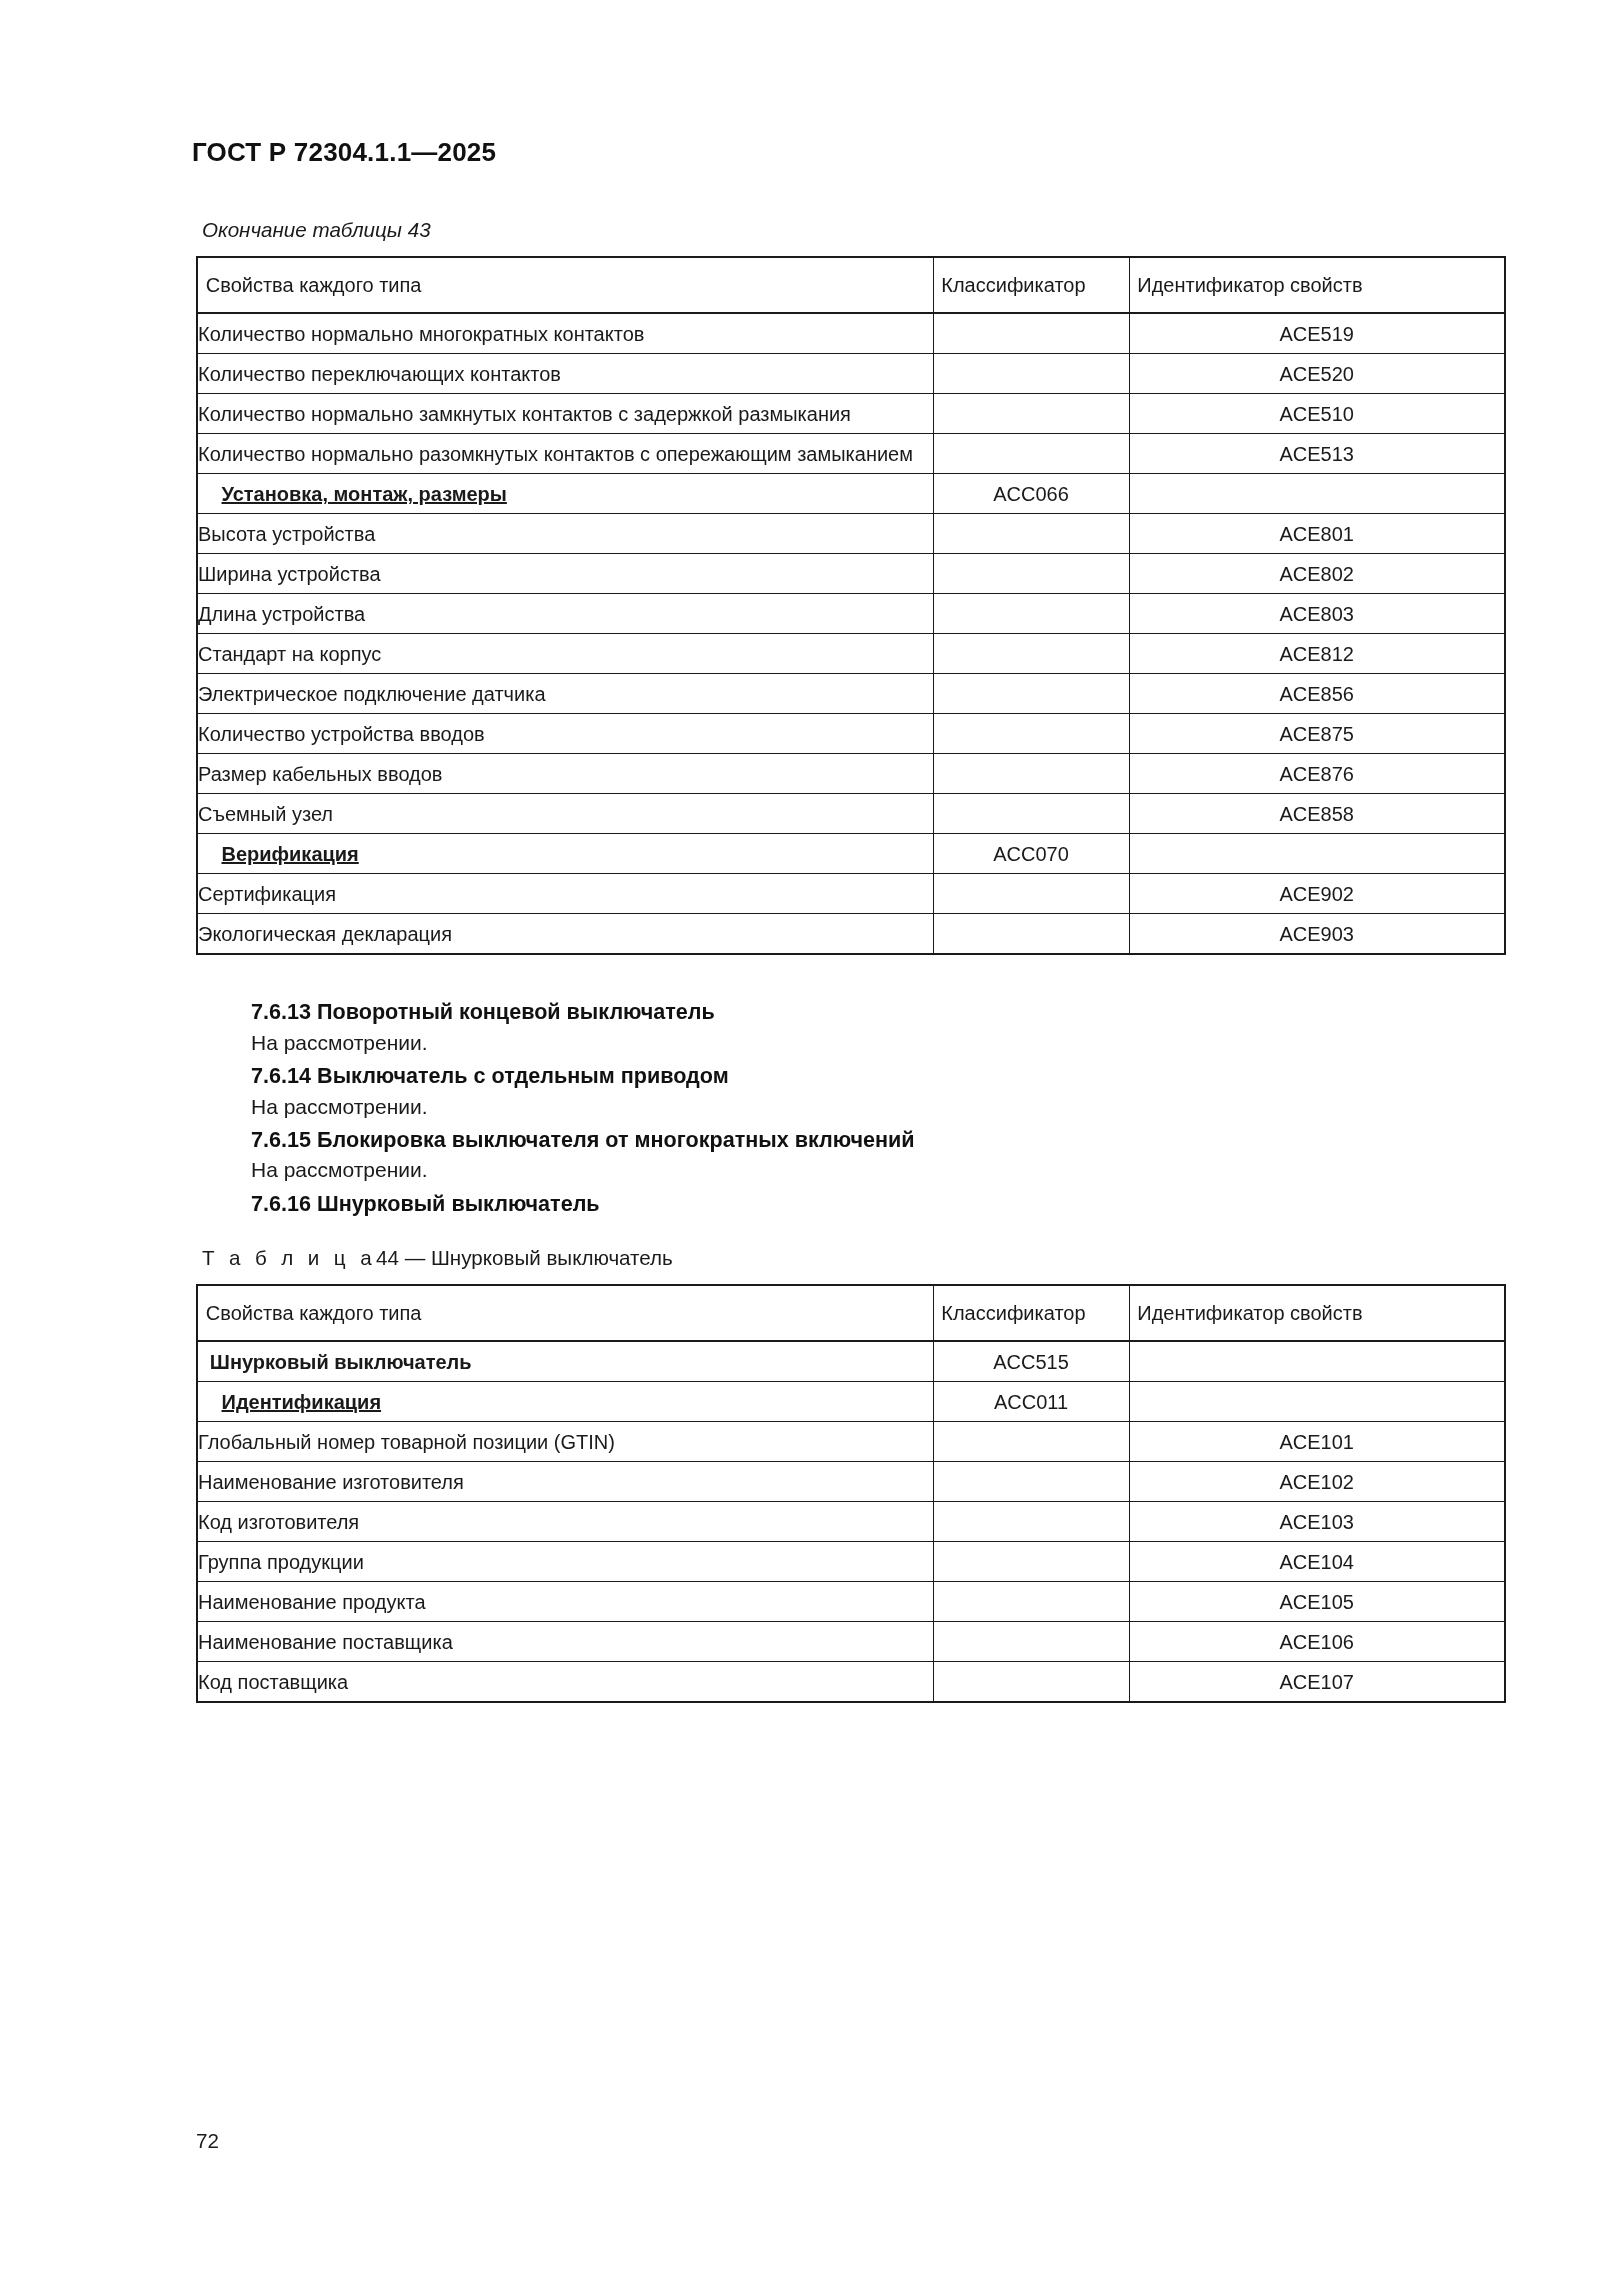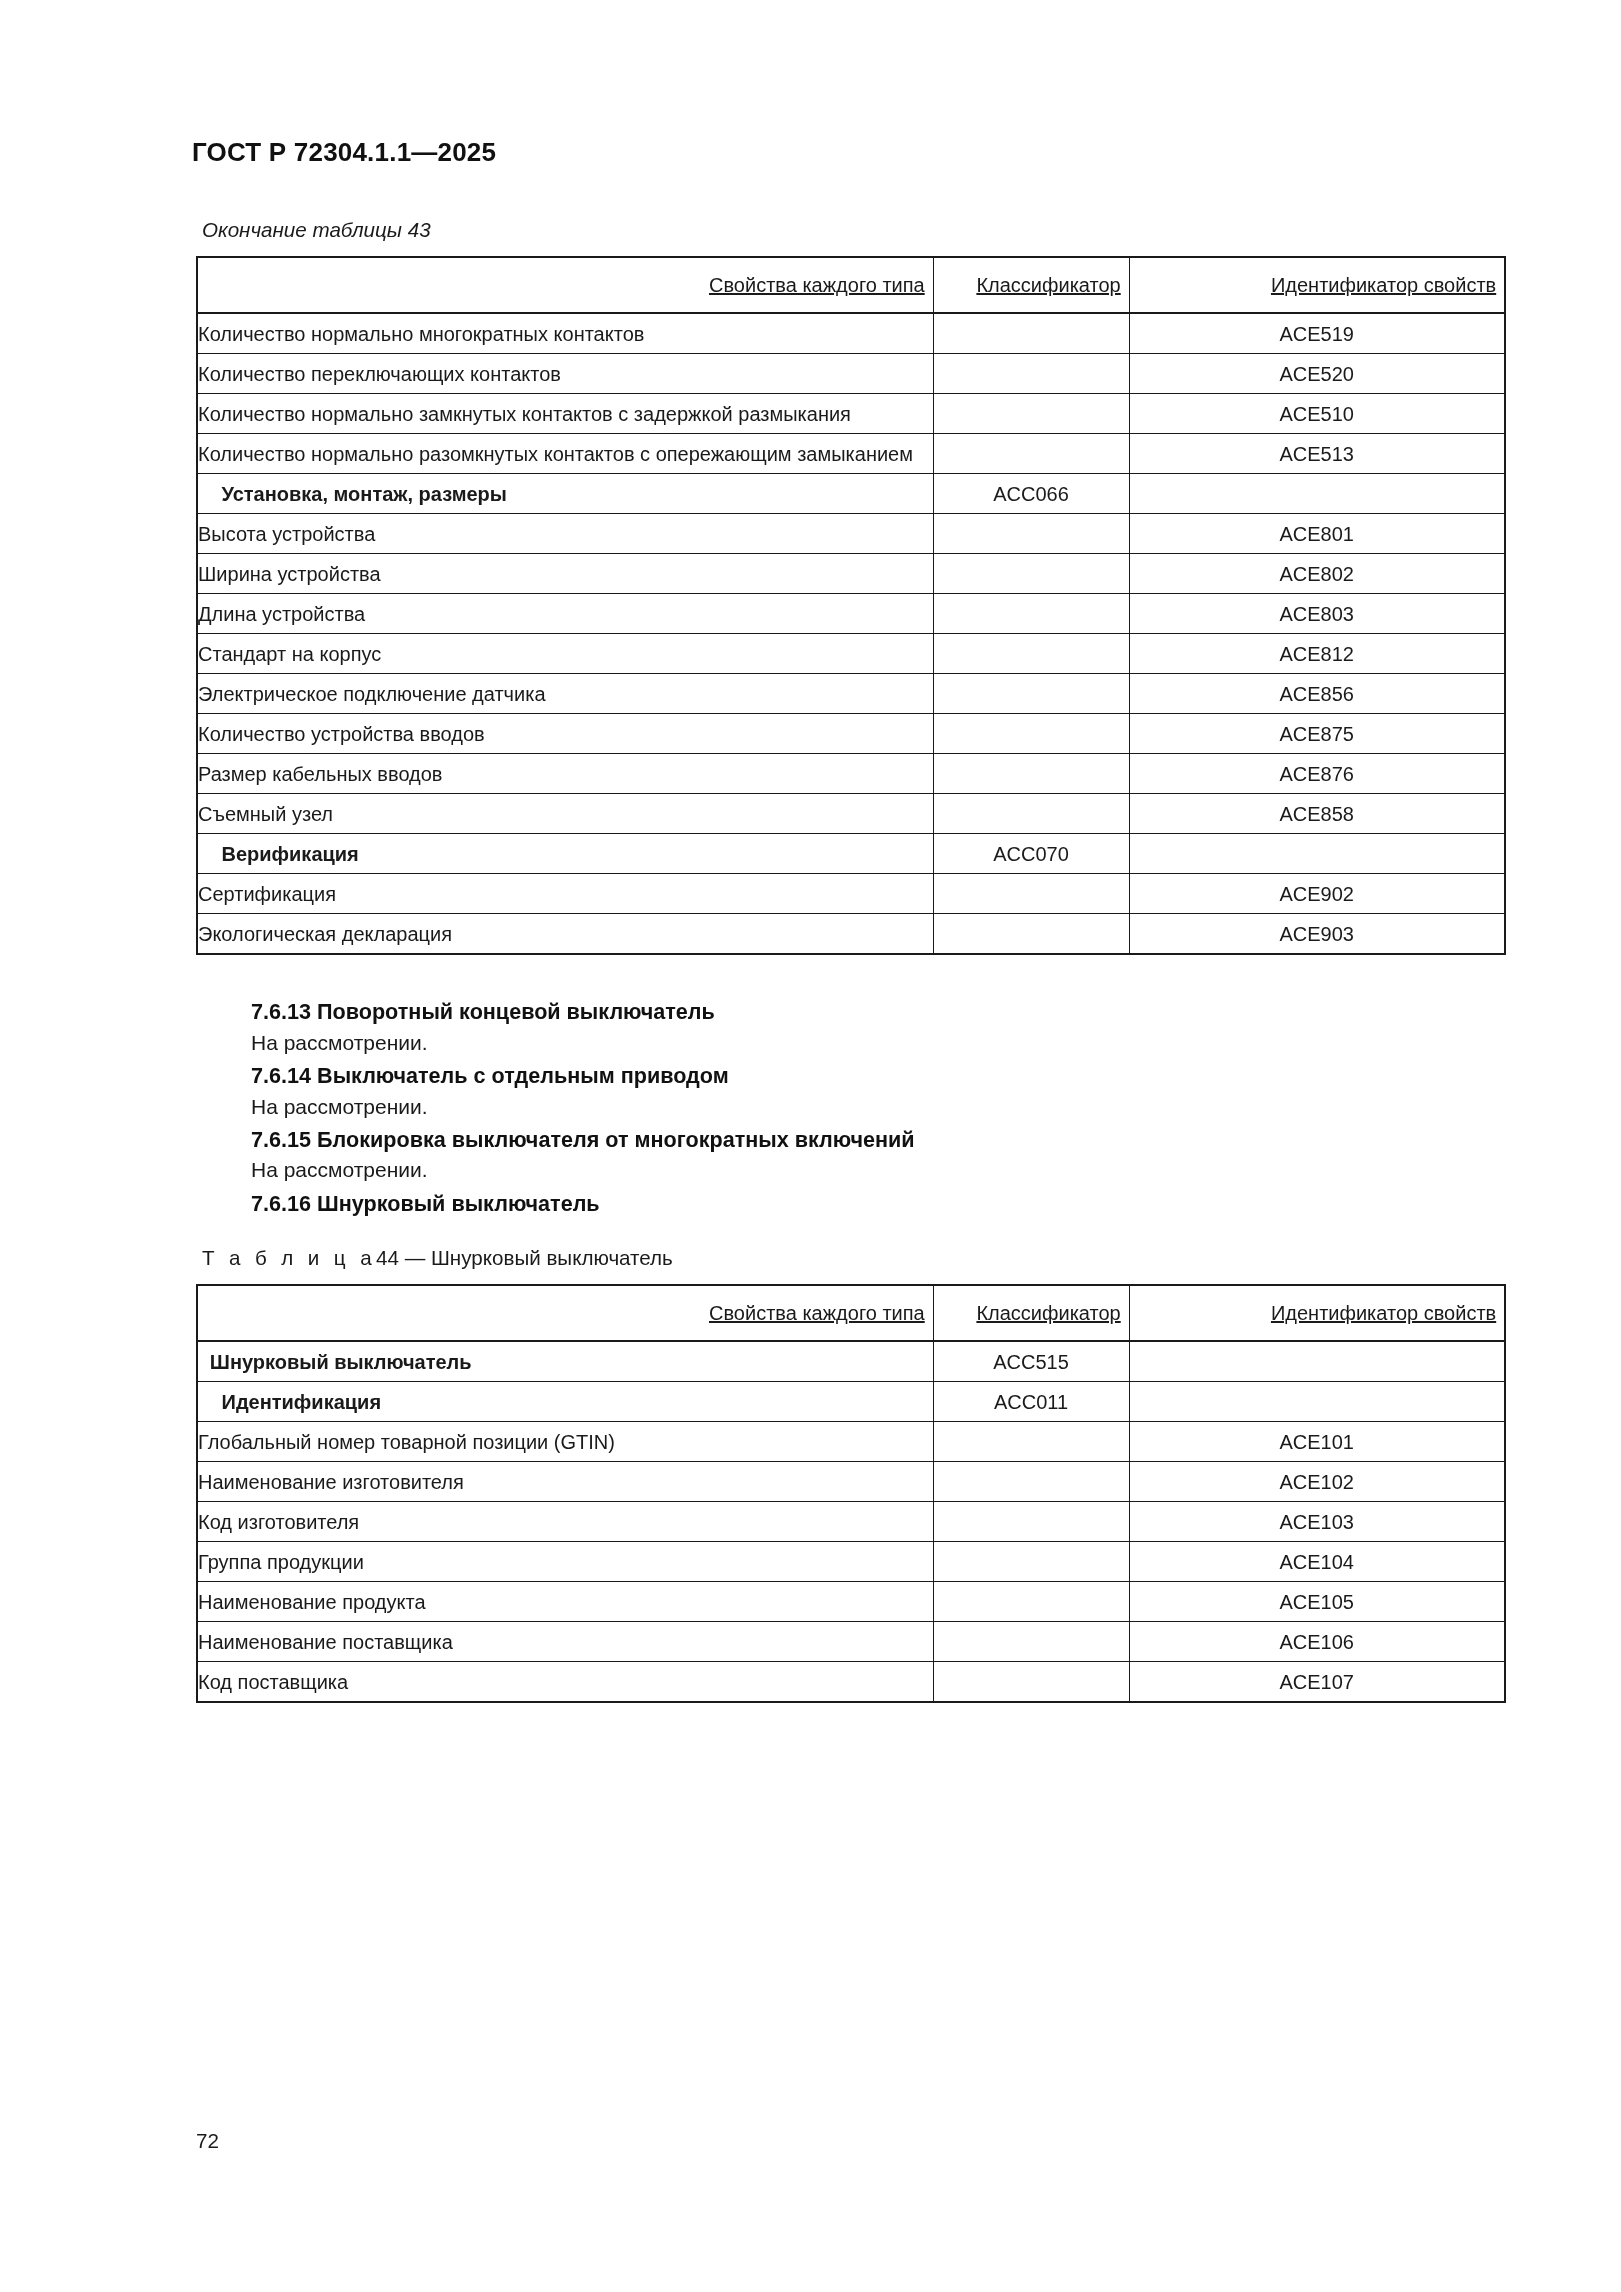--- a/index.html
+++ b/index.html
@@ -78,36 +78,36 @@
   table.gost td {
     border: 1.6px solid #1a1a1a;
     vertical-align: middle;
     padding: 0;
     font-size: 20px;
     line-height: 1.32;
     color: #1a1a1a;
   }
 
   table.gost thead th {
-    text-align: right;
+    text-align: left;
     font-weight: normal;
     height: 47px;
     padding: 3.9px 7.8px;
     border-bottom-width: 2.4px;
-    text-decoration: underline;
   }
 
   td.prop {
     padding: 9.8px 9.8px 9.8px 43px;
     text-align: left;
     height: 39px;
   }
   td.prop.level-group {
     font-weight: bold;
     padding-left: 23.5px;
+    text-decoration: underline;
   }
   td.prop.level-root {
     font-weight: bold;
     padding-left: 11.8px;
   }
   td.cls,
   td.pid {
     text-align: center;
     padding: 9.8px 5.9px;
   }

